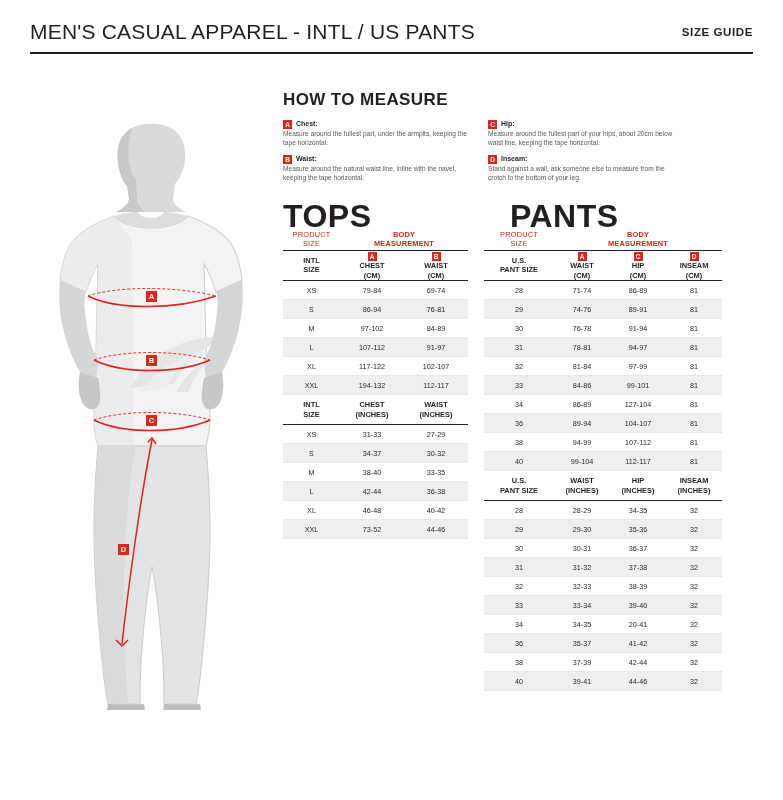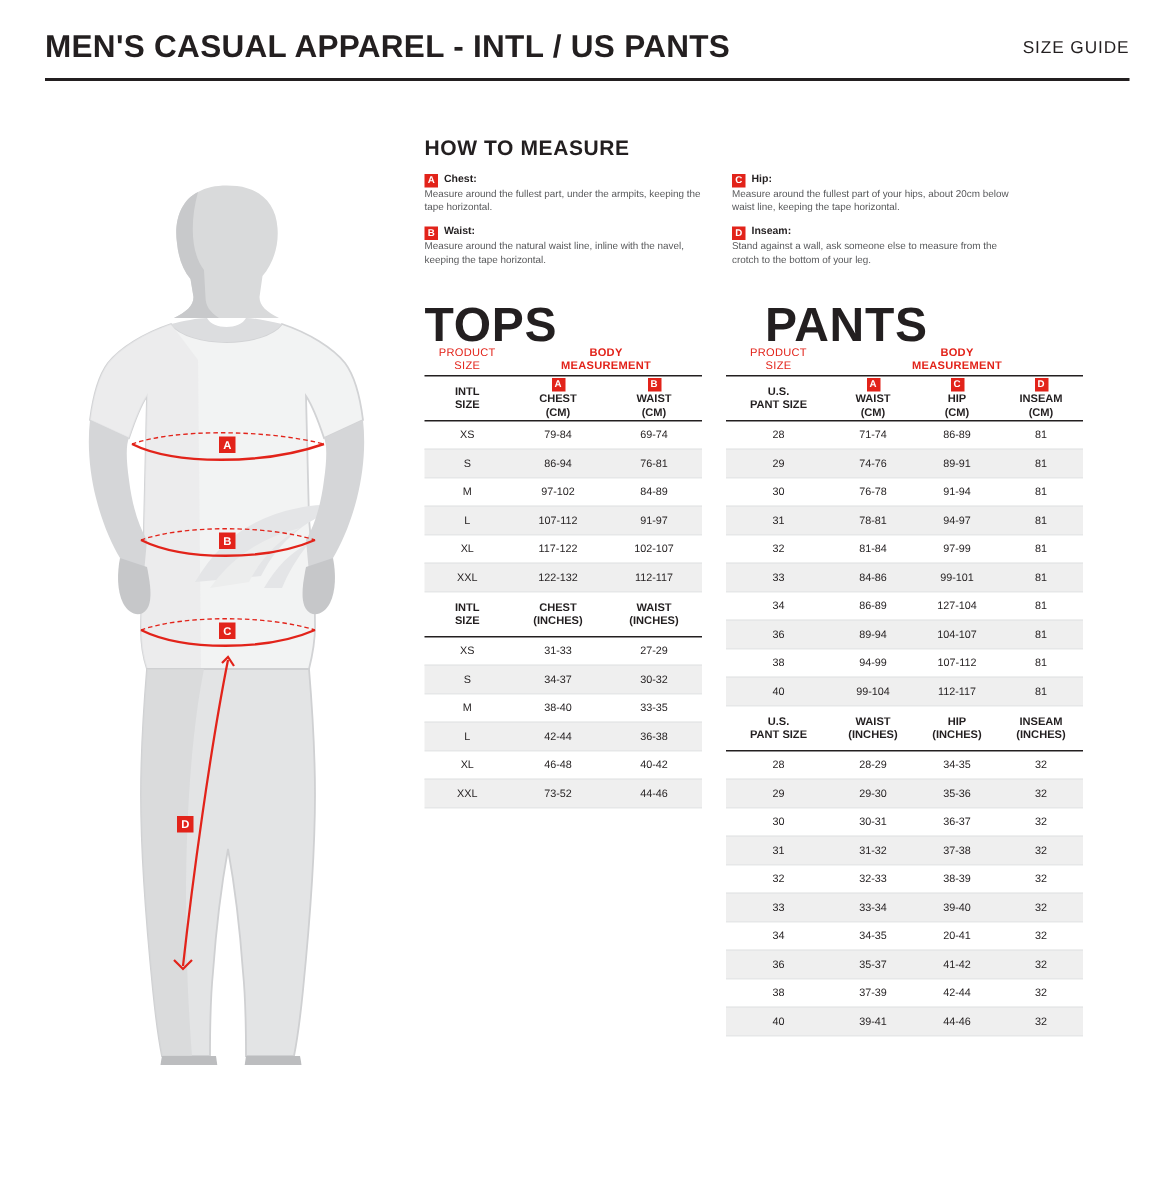--- a/index.html
+++ b/index.html
@@ -14,49 +14,49 @@
   }
 
   
   .header {
     position: absolute;
     left: 30px; top: 14px; right: 30px;
     height: 44px;
   }
   .header-title {
     font-size: 21px;
-    font-weight: bold;
+    font-weight: normal;
     letter-spacing: 0.2px;
     color: #231f20;
     position: absolute;
     left: 0; top: 6px;
     white-space: nowrap;
   }
   .header-guide {
     position: absolute;
     right: 0; top: 12px;
     font-size: 11.5px;
-    font-weight: normal;
+    font-weight: bold;
     letter-spacing: 0.6px;
     color: #231f20;
     margin-left: 20px;
   }
   .header-rule {
     position: absolute;
     left: 0; right: 0; top: 38px;
     border-bottom: 2px solid #231f20;
   }
 
   
   .howto {
     position: absolute;
     left: 283px; top: 90px; width: 470px;
   }
   .howto-title {
-    font-size: 14px;
+    font-size: 17px;
     font-weight: bold;
     letter-spacing: 0.4px;
     margin-bottom: 9px;
   }
   .howto-cols {
     display: flex;
     gap: 20px;
   }
   .howto-col { width: 185px; }
   .howto-item { margin-bottom: 7px; }
@@ -318,21 +318,21 @@
       <td>107-112</td>
       <td>91-97</td>
     </tr>
     <tr class="rowline">
       <td>XL</td>
       <td>117-122</td>
       <td>102-107</td>
     </tr>
     <tr class="rowline zebra">
       <td>XXL</td>
-      <td>122-132</td>
+      <td>194-132</td>
       <td>112-117</td>
     </tr>
 
     <tr class="subheadrow headrule">
       <td class="hdr-col">INTL<br>SIZE</td>
       <td class="hdr-col">CHEST<br>(INCHES)</td>
       <td class="hdr-col">WAIST<br>(INCHES)</td>
     </tr>
     <tr class="rowline">
       <td>XS</td>

